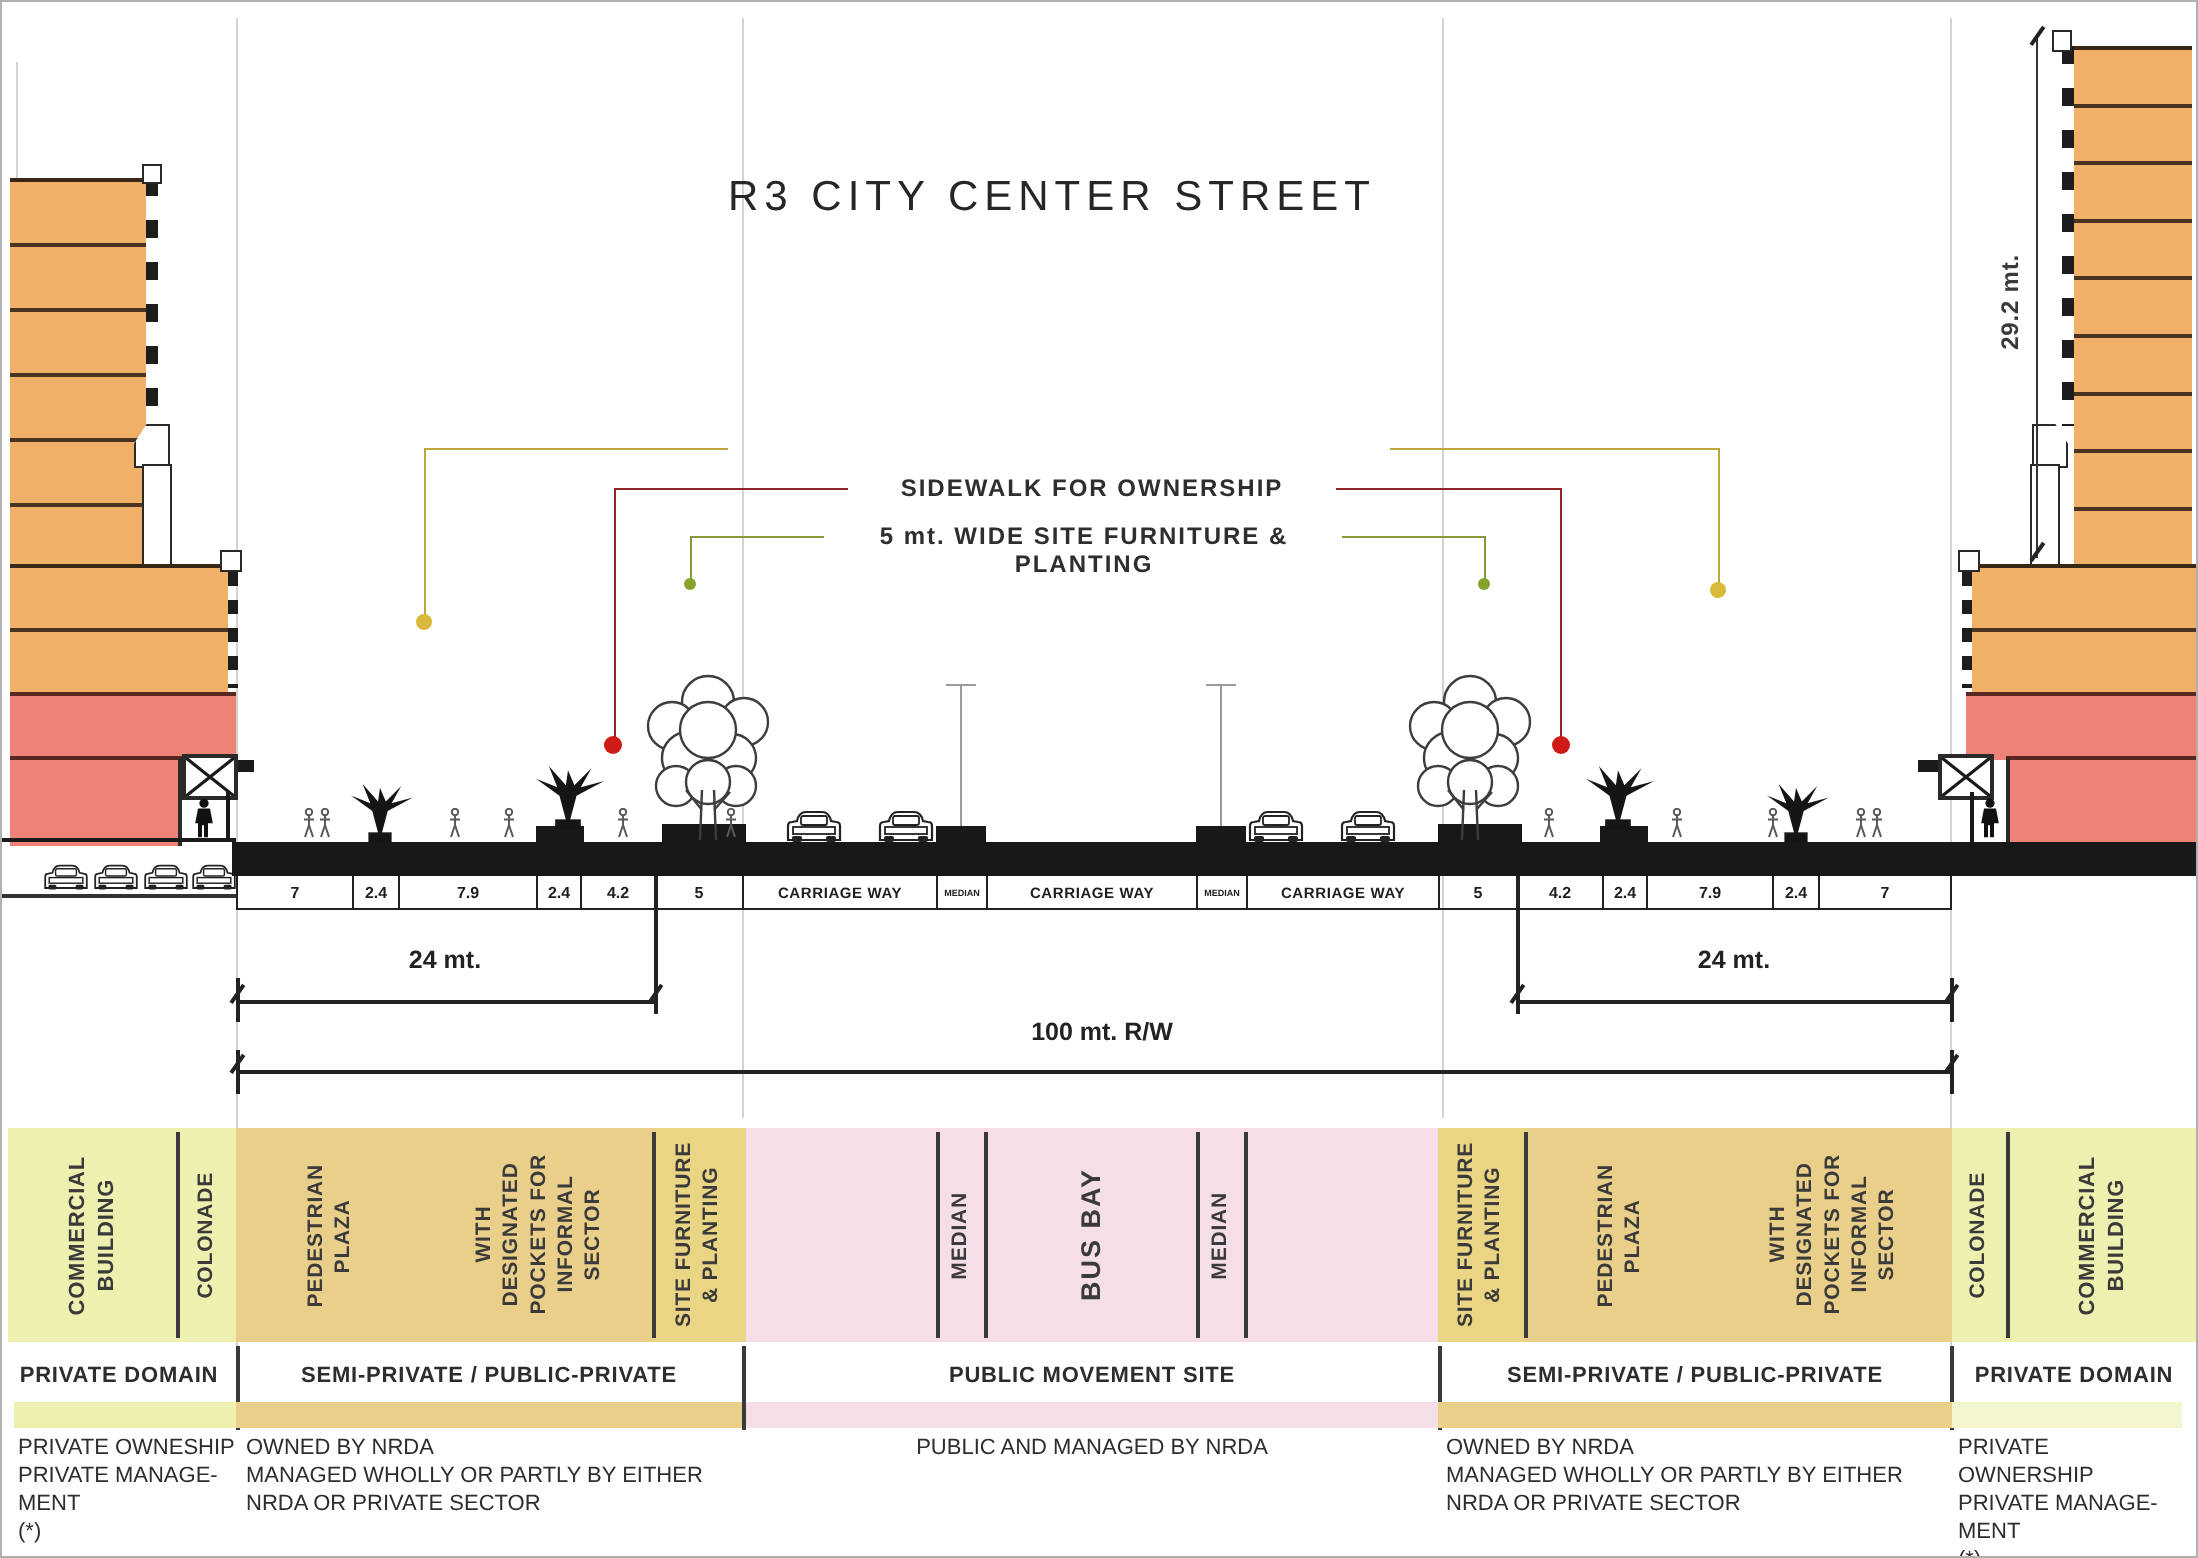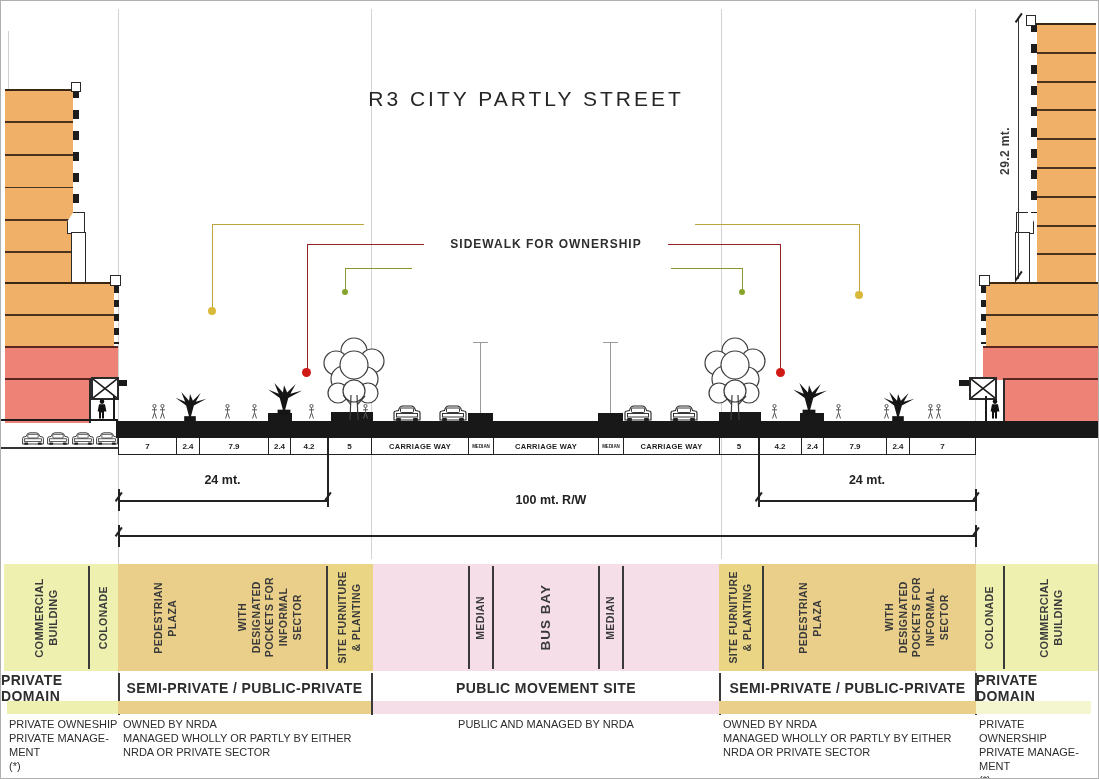--- a/index.html
+++ b/index.html
@@ -31,21 +31,21 @@
   .zblock{position:absolute;top:563px;height:107px;}
   .ygreen{background:#eef0b0;}
   .tan{background:#e9cf8a;}
   .yellow{background:#ead584;}
   .pink{background:#f6dee8;}
   .zdiv{position:absolute;top:565px;height:103px;width:2px;background:#3a3a3a;}
   .zone-label{position:absolute;display:flex;align-items:center;justify-content:center;
               font-size:10.5px;font-weight:bold;color:#3a3a3a;letter-spacing:0.4px;text-align:center;line-height:1.3;}
   .vtext{writing-mode:vertical-rl;transform:rotate(180deg);white-space:pre-line;}
   .domain-label{position:absolute;top:678px;height:18px;display:flex;align-items:center;justify-content:center;
-                font-size:14px;font-weight:bold;color:#2d2d2d;letter-spacing:0.4px;}
+                font-size:11px;font-weight:bold;color:#2d2d2d;letter-spacing:0.4px;}
   .strip{position:absolute;top:700px;height:13px;}
   .vline2{position:absolute;top:672px;height:42px;width:1.5px;background:#3a3a3a;}
   .own-text{position:absolute;top:716px;white-space:pre-line;font-size:11px;line-height:14px;color:#2d2d2d;}
   .pole{position:absolute;background:#9a9a9a;}
 </style>
 </head>
 <body>
 
 <div id="canvas">
 
@@ -88,37 +88,38 @@
       </g>
     </defs>
   </svg>
 
   <div class="grid" style="left:7px;top:30px;height:388px;"></div>
   <div class="grid" style="left:117px;top:8px;height:664px;"></div>
   <div class="grid" style="left:370px;top:8px;height:550px;"></div>
   <div class="grid" style="left:720px;top:8px;height:550px;"></div>
   <div class="grid" style="left:974px;top:8px;height:664px;"></div>
 
-  <div class="abs" style="left:290px;top:86px;width:470px;text-align:center;font-size:21px;letter-spacing:3px;color:#262626;">R3 CITY PARTLY STREET</div>
+  <div class="abs" style="left:290px;top:86px;width:470px;text-align:center;font-size:21px;letter-spacing:3px;color:#262626;">R3 CITY CENTER STREET</div>
 
   <div class="lh" style="left:211px;top:223px;width:152px;background:#bfa53e;"></div>
   <div class="lh" style="left:694px;top:223px;width:164px;background:#bfa53e;"></div>
   <div class="lv" style="left:211px;top:223px;height:87px;background:#bfa53e;"></div>
   <div class="lv" style="left:858px;top:223px;height:71px;background:#bfa53e;"></div>
   <div class="dot" style="left:207px;top:306px;width:8px;height:8px;background:#d8b93a;"></div>
   <div class="dot" style="left:854px;top:290px;width:8px;height:8px;background:#d8b93a;"></div>
 
   <div class="ann-text" style="left:425px;top:236px;width:240px;font-weight:bold;">SIDEWALK FOR OWNERSHIP</div>
   <div class="lh" style="left:306px;top:243px;width:117px;background:#8e2424;"></div>
   <div class="lh" style="left:667px;top:243px;width:112px;background:#8e2424;"></div>
   <div class="lv" style="left:306px;top:243px;height:128px;background:#8e2424;"></div>
   <div class="lv" style="left:779px;top:243px;height:128px;background:#8e2424;"></div>
   <div class="dot" style="left:301px;top:367px;width:9px;height:9px;background:#cf1a15;"></div>
   <div class="dot" style="left:775px;top:367px;width:9px;height:9px;background:#cf1a15;"></div>
 
+  <div class="ann-text" style="left:415px;top:260px;width:252px;font-weight:bold;">5 mt. WIDE SITE FURNITURE &amp; PLANTING</div>
   <div class="lh" style="left:344px;top:267px;width:67px;background:#879a36;"></div>
   <div class="lh" style="left:670px;top:267px;width:71px;background:#879a36;"></div>
   <div class="lv" style="left:344px;top:267px;height:24px;background:#879a36;"></div>
   <div class="lv" style="left:741px;top:267px;height:24px;background:#879a36;"></div>
   <div class="dot" style="left:341px;top:288px;width:6px;height:6px;background:#86a42c;"></div>
   <div class="dot" style="left:738px;top:288px;width:6px;height:6px;background:#86a42c;"></div>
 
   <div>
     <div class="floors orange" style="left:4px;top:88px;width:68px;height:193px;background-image:repeating-linear-gradient(to bottom,transparent 0,transparent 30.5px,#4a3320 30.5px,#4a3320 32.5px);"></div>
     <div class="dashes" style="left:72px;top:88px;width:6px;height:124px;background:repeating-linear-gradient(to bottom,#1d1d1d 0,#1d1d1d 9px,transparent 9px,transparent 21px);"></div>
@@ -300,21 +301,21 @@
     <div class="dimlabel" style="left:117px;top:472px;width:209px;">24 mt.</div>
     <div class="dimline" style="left:117px;top:499px;width:210px;"></div>
     <div class="slash" style="left:112px;top:495px;"></div>
     <div class="slash" style="left:321px;top:495px;"></div>
 
     <div class="dimlabel" style="left:757px;top:472px;width:218px;">24 mt.</div>
     <div class="dimline" style="left:757px;top:499px;width:218px;"></div>
     <div class="slash" style="left:752px;top:495px;"></div>
     <div class="slash" style="left:969px;top:495px;"></div>
 
-    <div class="dimlabel" style="left:300px;top:492px;width:500px;">100 mt. R/W</div>
+    <div class="dimlabel" style="left:300px;top:508px;width:500px;">100 mt. R/W</div>
     <div class="dimline" style="left:117px;top:534px;width:858px;"></div>
     <div class="slash" style="left:112px;top:530px;"></div>
     <div class="slash" style="left:969px;top:530px;"></div>
   </div>
 
   <div>
     <div class="zblock ygreen" style="left:3px;width:114px;"></div>
     <div class="zblock tan" style="left:117px;width:209px;"></div>
     <div class="zblock yellow" style="left:326px;width:46px;"></div>
     <div class="zblock pink" style="left:372px;width:346px;"></div>

